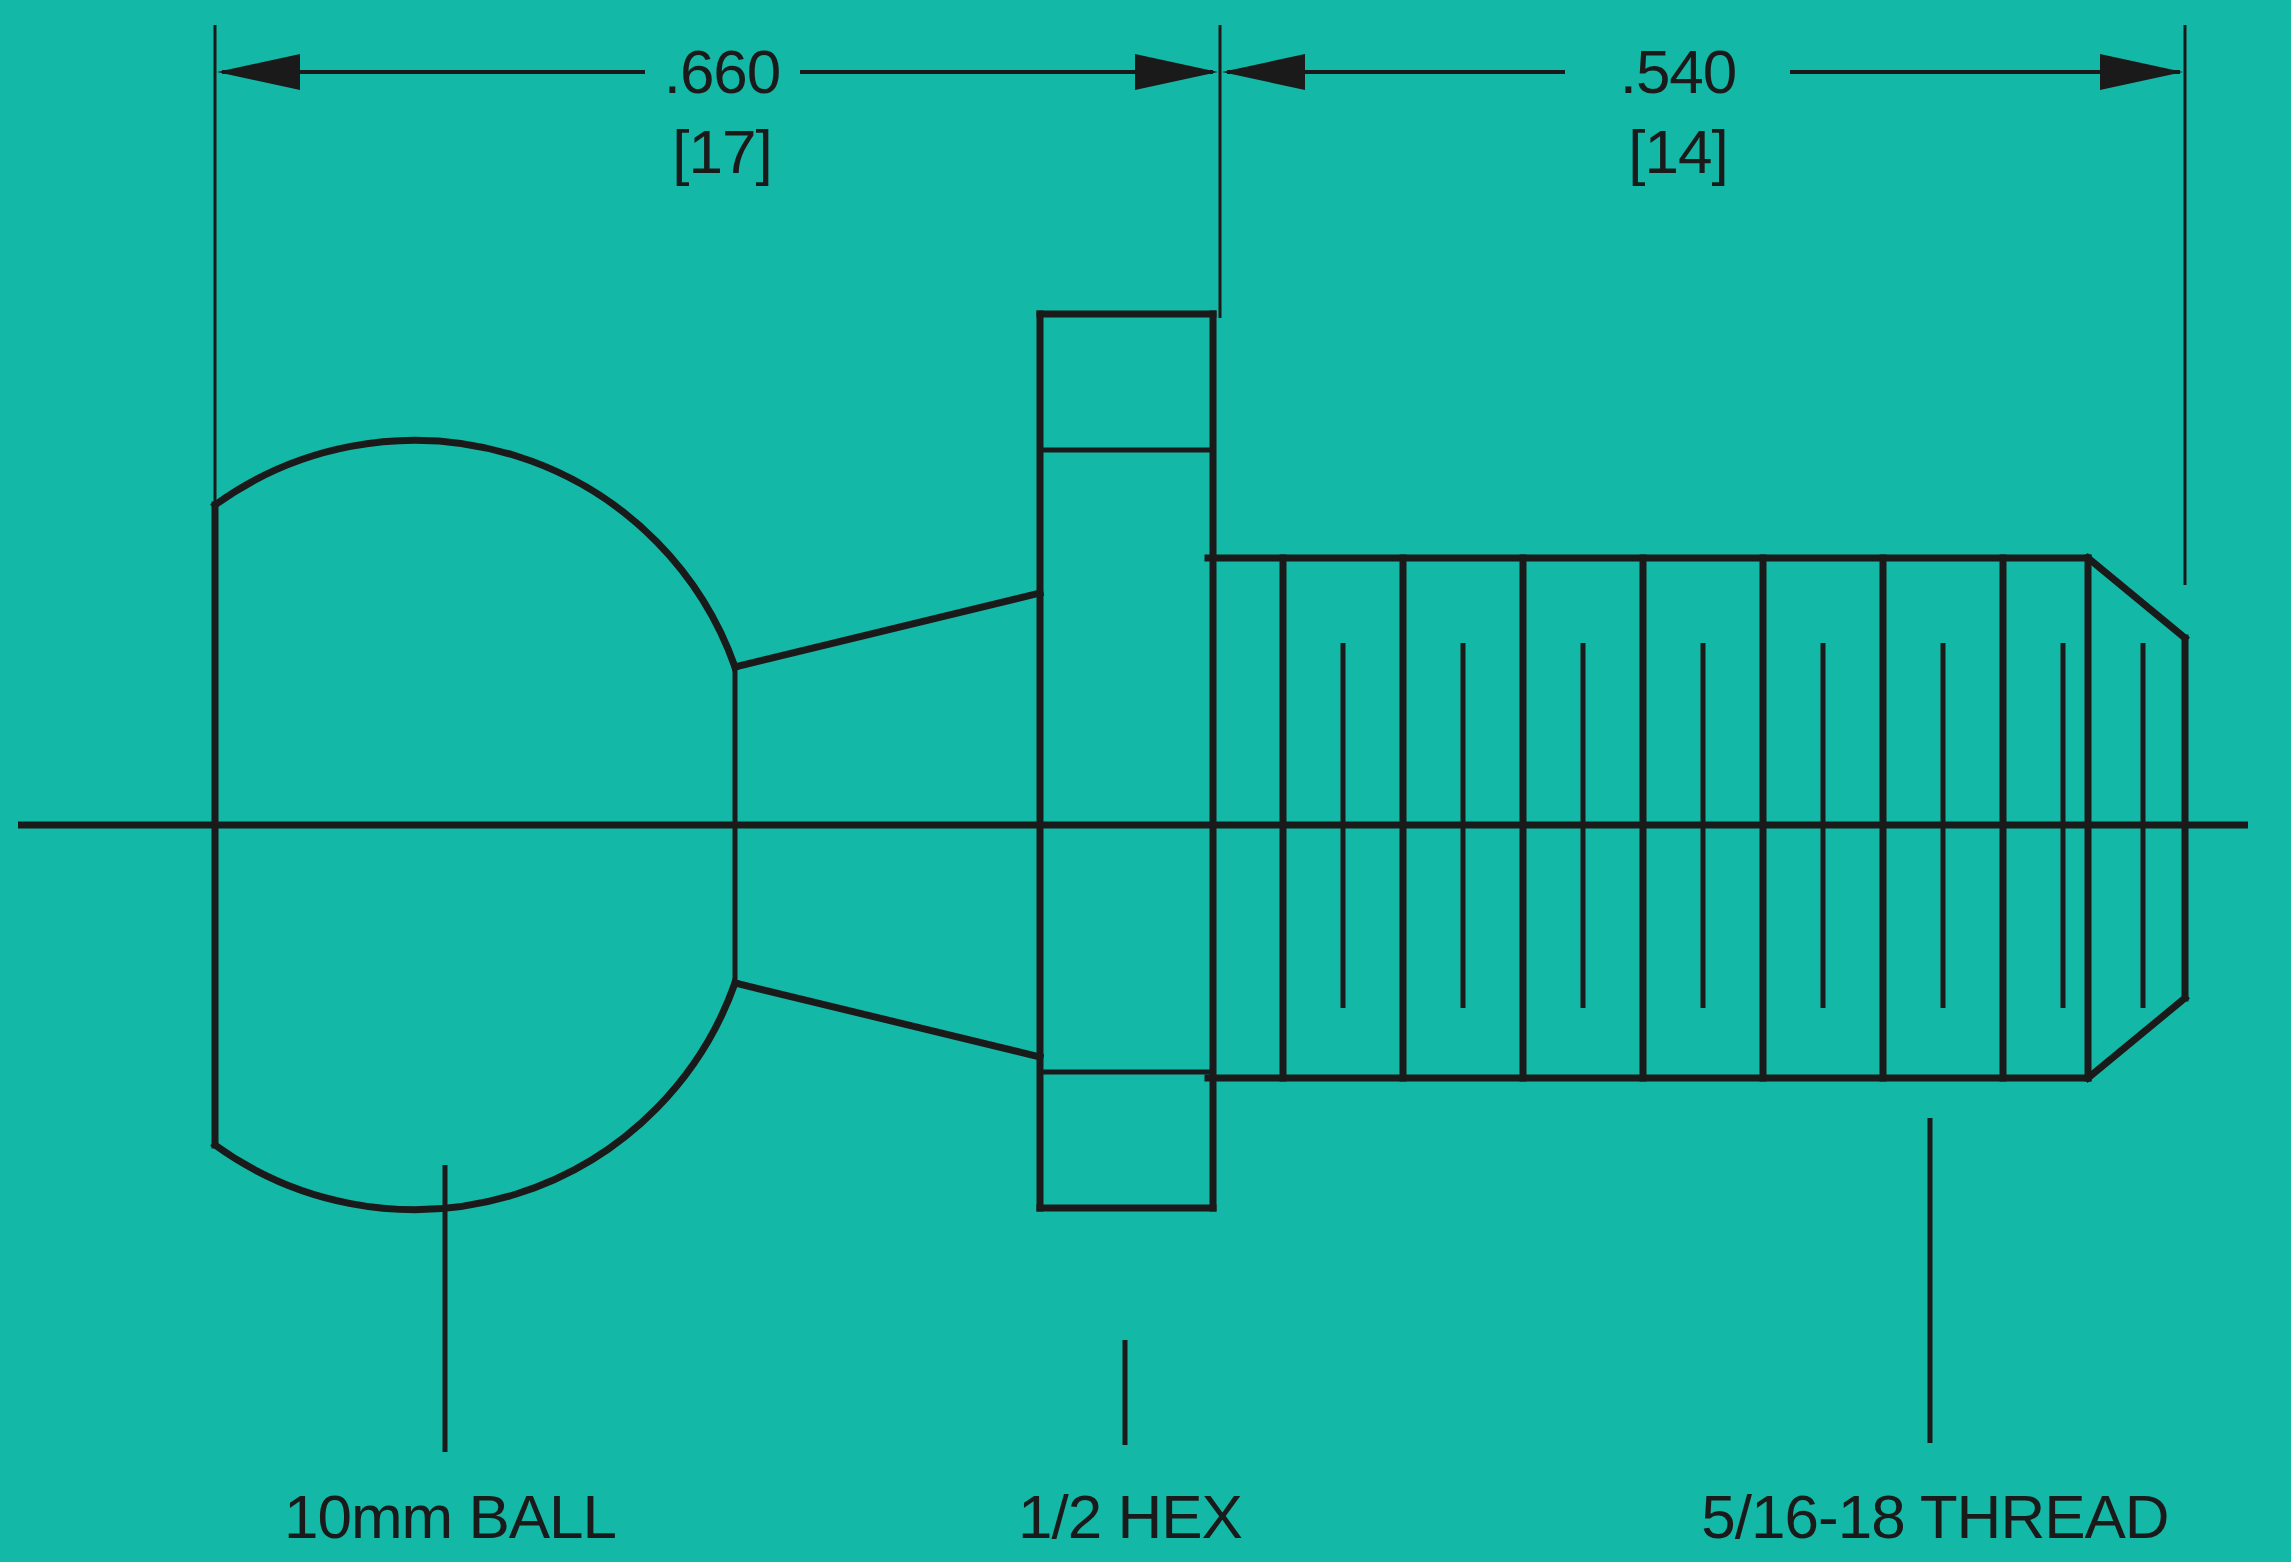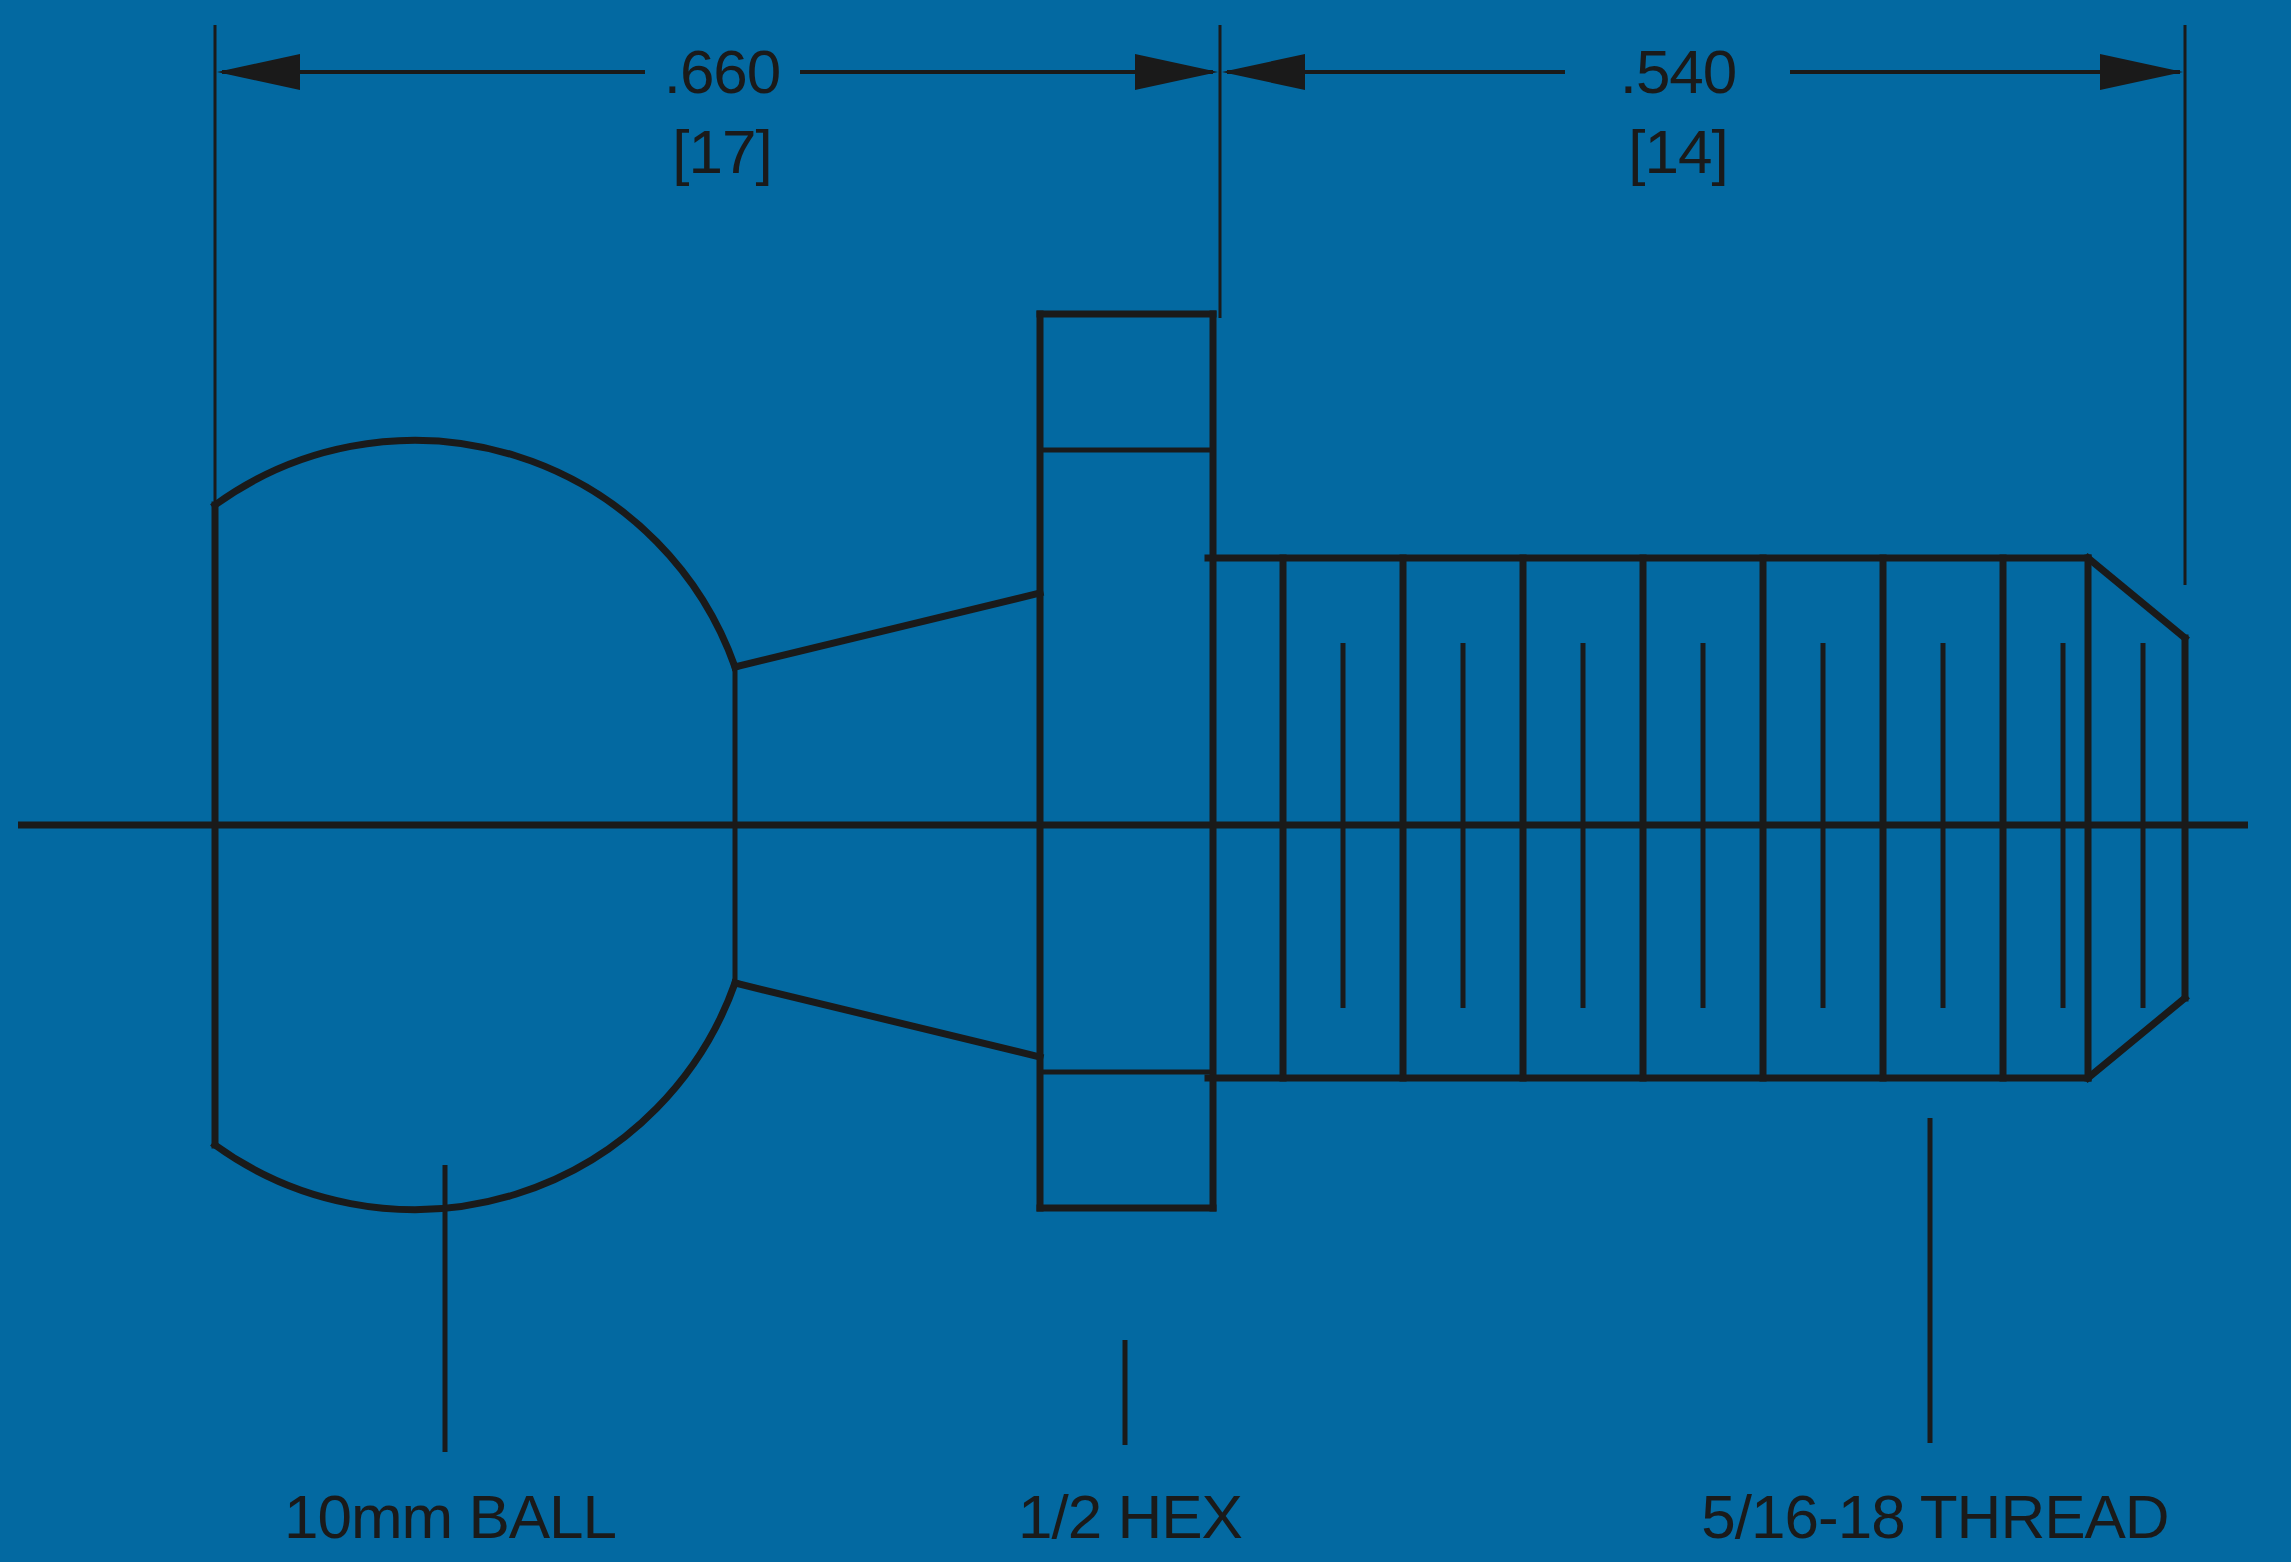--- a/index.html
+++ b/index.html
@@ -11,21 +11,21 @@
   body {
     width: 2291px;
     height: 1562px;
     font-family: "Liberation Sans", sans-serif;
     overflow: hidden;
   }
   #drawing-root {
     position: relative;
     width: 2291px;
     height: 1562px;
-    background: #0369a1;
+    background: #14b8a6;
   }
   svg#drawing-svg {
     display: block;
     width: 2291px;
     height: 1562px;
   }
   .obj-line {
     stroke: #1a1a1a;
     stroke-width: 7;
     fill: none;

